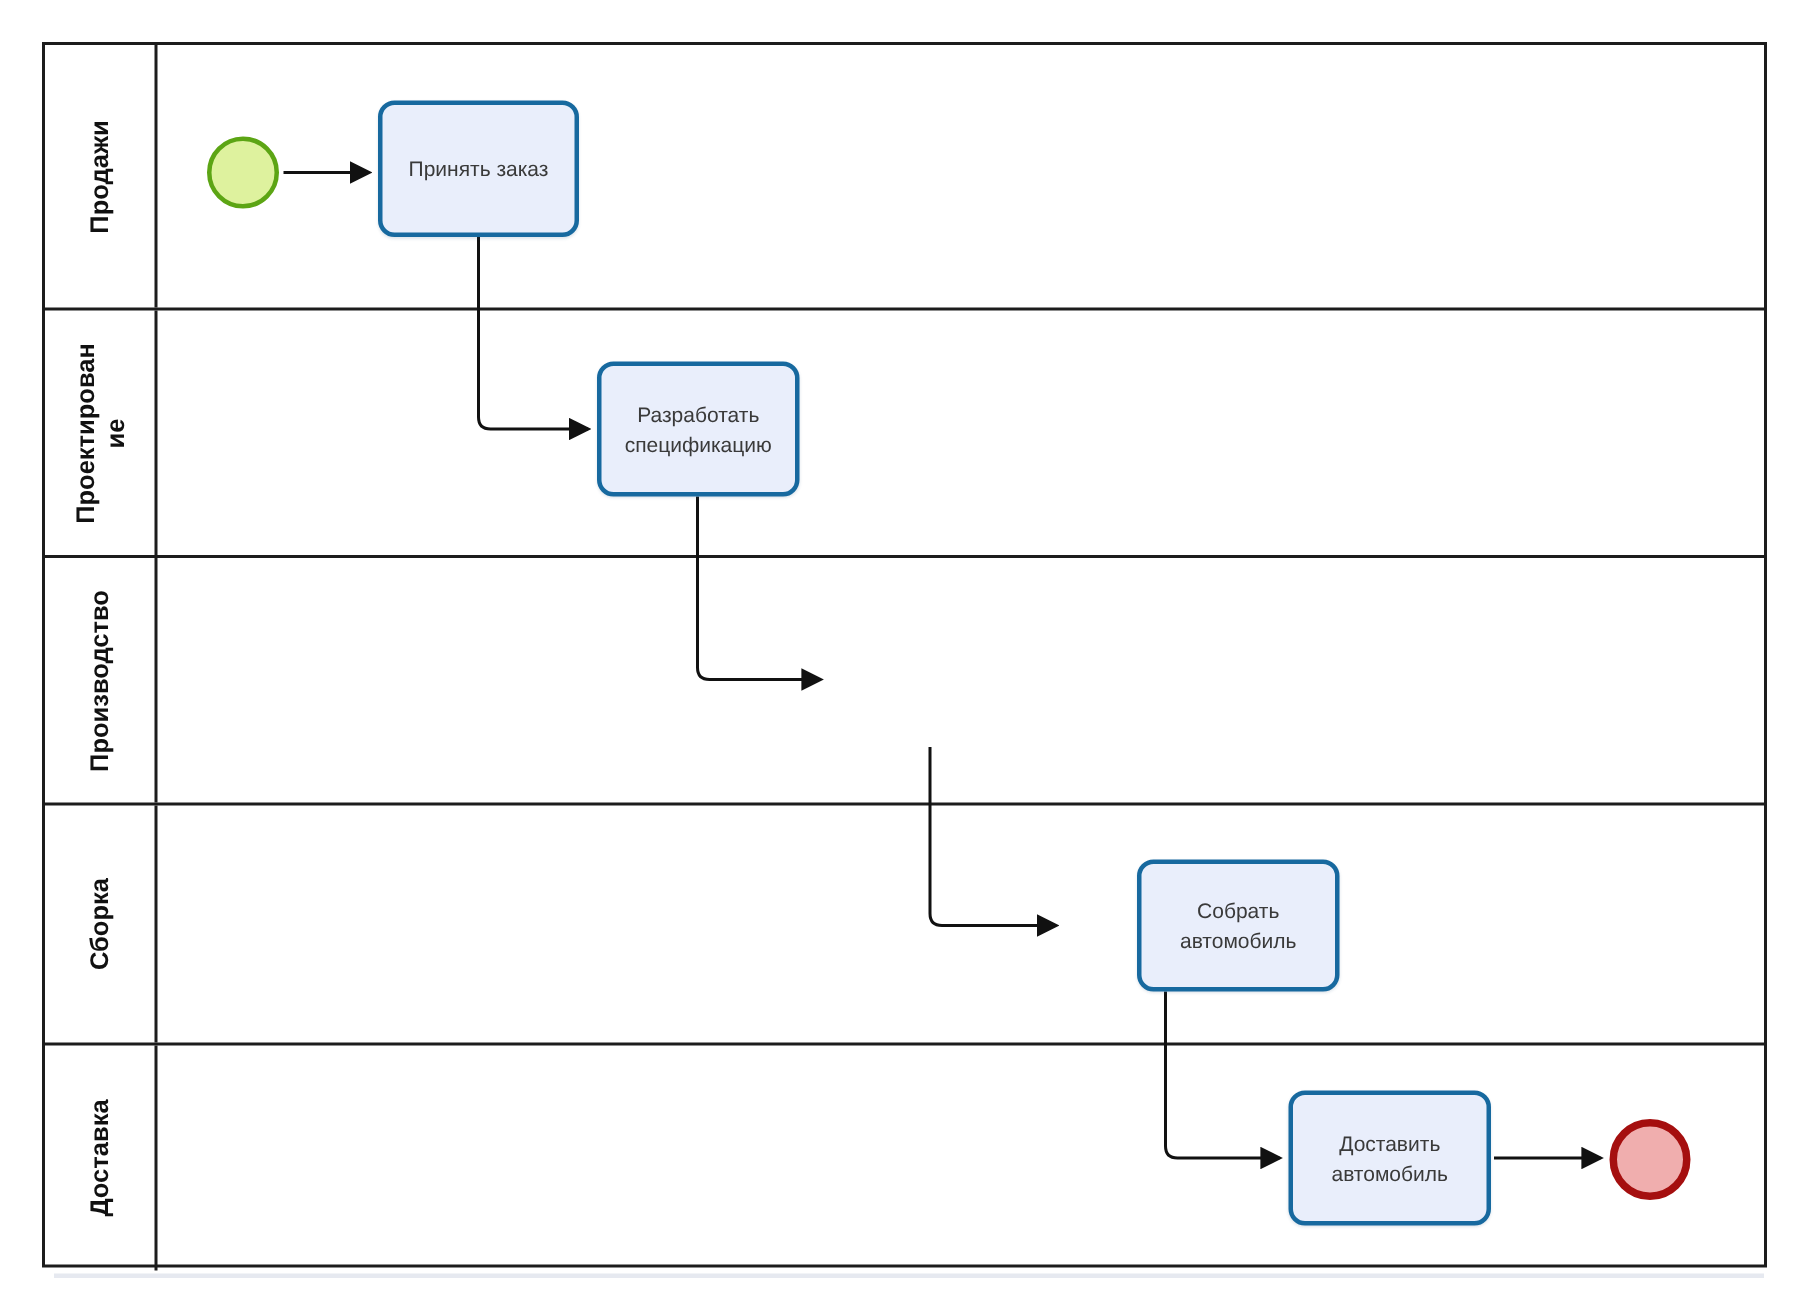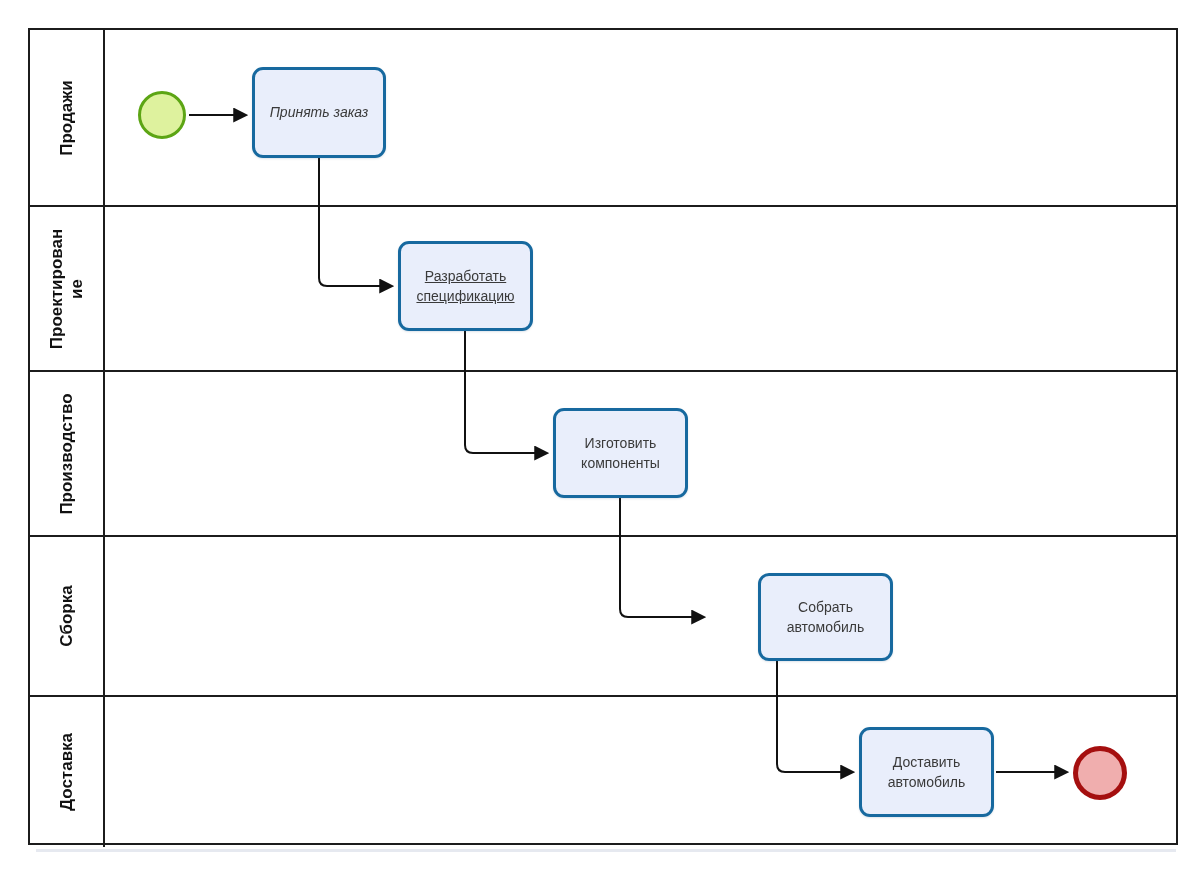--- a/index.html
+++ b/index.html
@@ -100,31 +100,28 @@
     <path class="flow" d="M 319 158 L 319 278 Q 319 286 327 286 L 392 286" marker-end="url(#arrow)"></path>
     <path class="flow" d="M 465 331 L 465 445 Q 465 453 473 453 L 547 453" marker-end="url(#arrow)"></path>
     <path class="flow" d="M 620 498 L 620 609 Q 620 617 628 617 L 704 617" marker-end="url(#arrow)"></path>
     <path class="flow" d="M 777 661 L 777 764 Q 777 772 785 772 L 853 772" marker-end="url(#arrow)"></path>
     <path class="flow" d="M 996 772 L 1067 772" marker-end="url(#arrow)"></path>
   </svg>
 
   <div class="event start"></div>
   <div class="event end"></div>
 
-  <div class="task" style="left:252px; top:67px; width:134px; height:91px;font-style:italic;">
+  <div class="task" style="left:252px; top:67px; width:134px; height:91px;">
     <span>Принять заказ</span>
   </div>
 
-  <div class="task" style="left:398px; top:241px; width:135px; height:90px;text-decoration:underline;">
+  <div class="task" style="left:398px; top:241px; width:135px; height:90px;">
     <span>Разработать спецификацию</span>
   </div>
 
-  <div class="task" style="left:553px; top:408px; width:135px; height:90px;">
-    <span>Изготовить компоненты</span>
-  </div>
 
   <div class="task" style="left:710px; top:573px; width:135px; height:88px;margin-left:48px;">
     <span>Собрать автомобиль</span>
   </div>
 
   <div class="task" style="left:859px; top:727px; width:135px; height:90px;justify-content:center;">
     <span>Доставить автомобиль</span>
   </div>
 
   <div class="bottom-shadow"></div>

